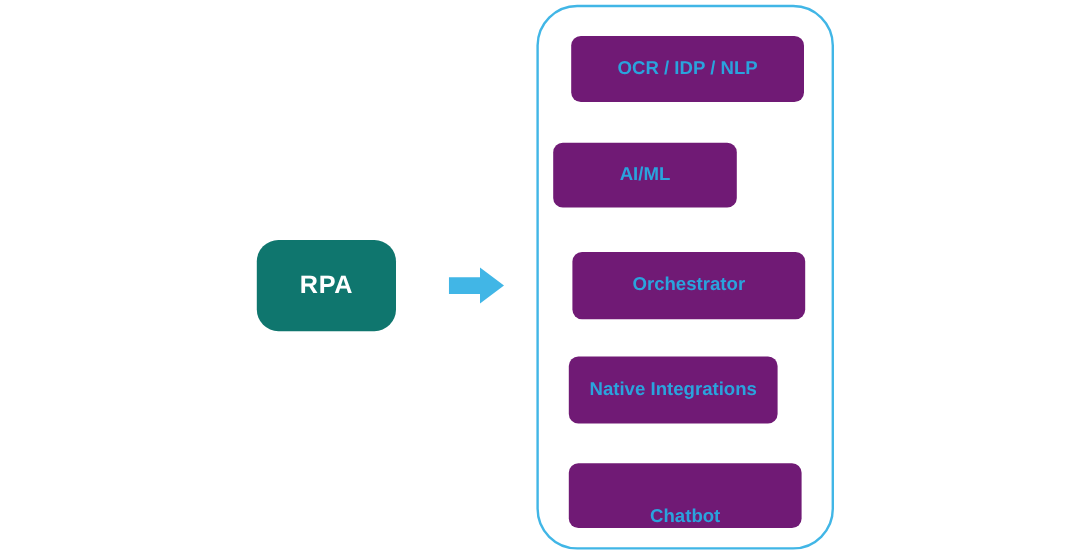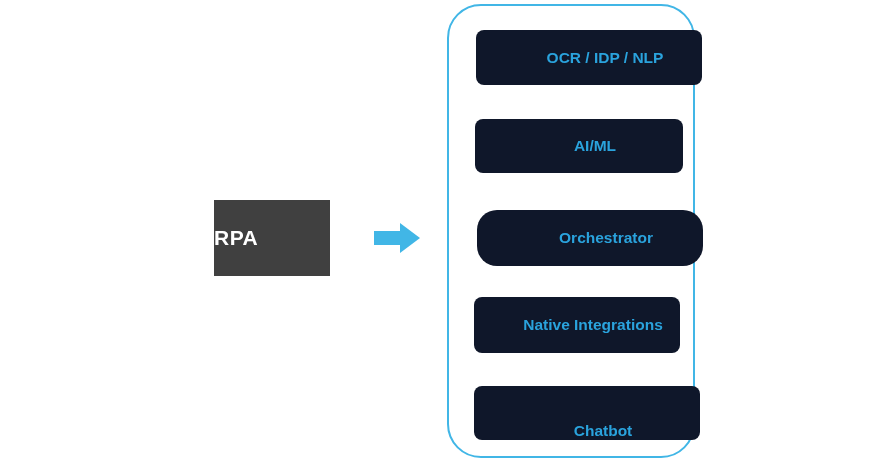--- a/index.html
+++ b/index.html
@@ -18,25 +18,25 @@
     width: 888px;
     height: 462px;
   }
   
   .rpa-box {
     position: absolute;
     left: 214px;
     top: 200px;
     width: 116px;
     height: 76px;
-    background: #404040;
-    border-radius: 0;
+    background: #0f766e;
+    border-radius: 18px;
     display: flex;
     align-items: center;
-    justify-content: flex-start;
+    justify-content: center;
   }
   .rpa-label {
     color: #ffffff;
     font-size: 21px;
     font-weight: bold;
     letter-spacing: 0.5px;
   }
   
   .arrow {
     position: absolute;
@@ -52,26 +52,25 @@
     top: 4px;
     width: 248px;
     height: 454px;
     border: 2px solid #41b6e6;
     border-radius: 34px;
     box-sizing: border-box;
     background: transparent;
   }
   .cap-box {
     position: absolute;
-    background: #0f172a;
+    background: #701a75;
     border-radius: 8px;
     display: flex;
     align-items: center;
     justify-content: center;
-    padding-left: 32px;
   }
   .cap-label {
     color: #2aa3dd;
     font-size: 15.5px;
     font-weight: bold;
     white-space: nowrap;
   }
 </style>
 </head>
 <body>
@@ -87,25 +86,25 @@
       <polygon points="0,10 26,10 26,2 46,17 26,32 26,24 0,24" fill="#41b6e6"></polygon>
     </svg>
   </div>
 
   <div class="container-frame"></div>
 
   <div class="cap-box" style="left:476px; top:30px; width:194px; height:55px;">
     <span class="cap-label">OCR / IDP / NLP</span>
   </div>
 
-  <div class="cap-box" style="left:475px; top:119px; width:176px; height:54px;">
+  <div class="cap-box" style="left:461px; top:119px; width:153px; height:54px;">
     <span class="cap-label">AI/ML</span>
   </div>
 
-  <div class="cap-box" style="left:477px; top:210px; width:194px; height:56px;border-radius:20px;">
+  <div class="cap-box" style="left:477px; top:210px; width:194px; height:56px;">
     <span class="cap-label">Orchestrator</span>
   </div>
 
   <div class="cap-box" style="left:474px; top:297px; width:174px; height:56px;">
     <span class="cap-label">Native Integrations</span>
   </div>
 
   <div class="cap-box" style="left:474px; top:386px; width:194px; height:54px;align-items:flex-end;">
     <span class="cap-label">Chatbot</span>
   </div>

